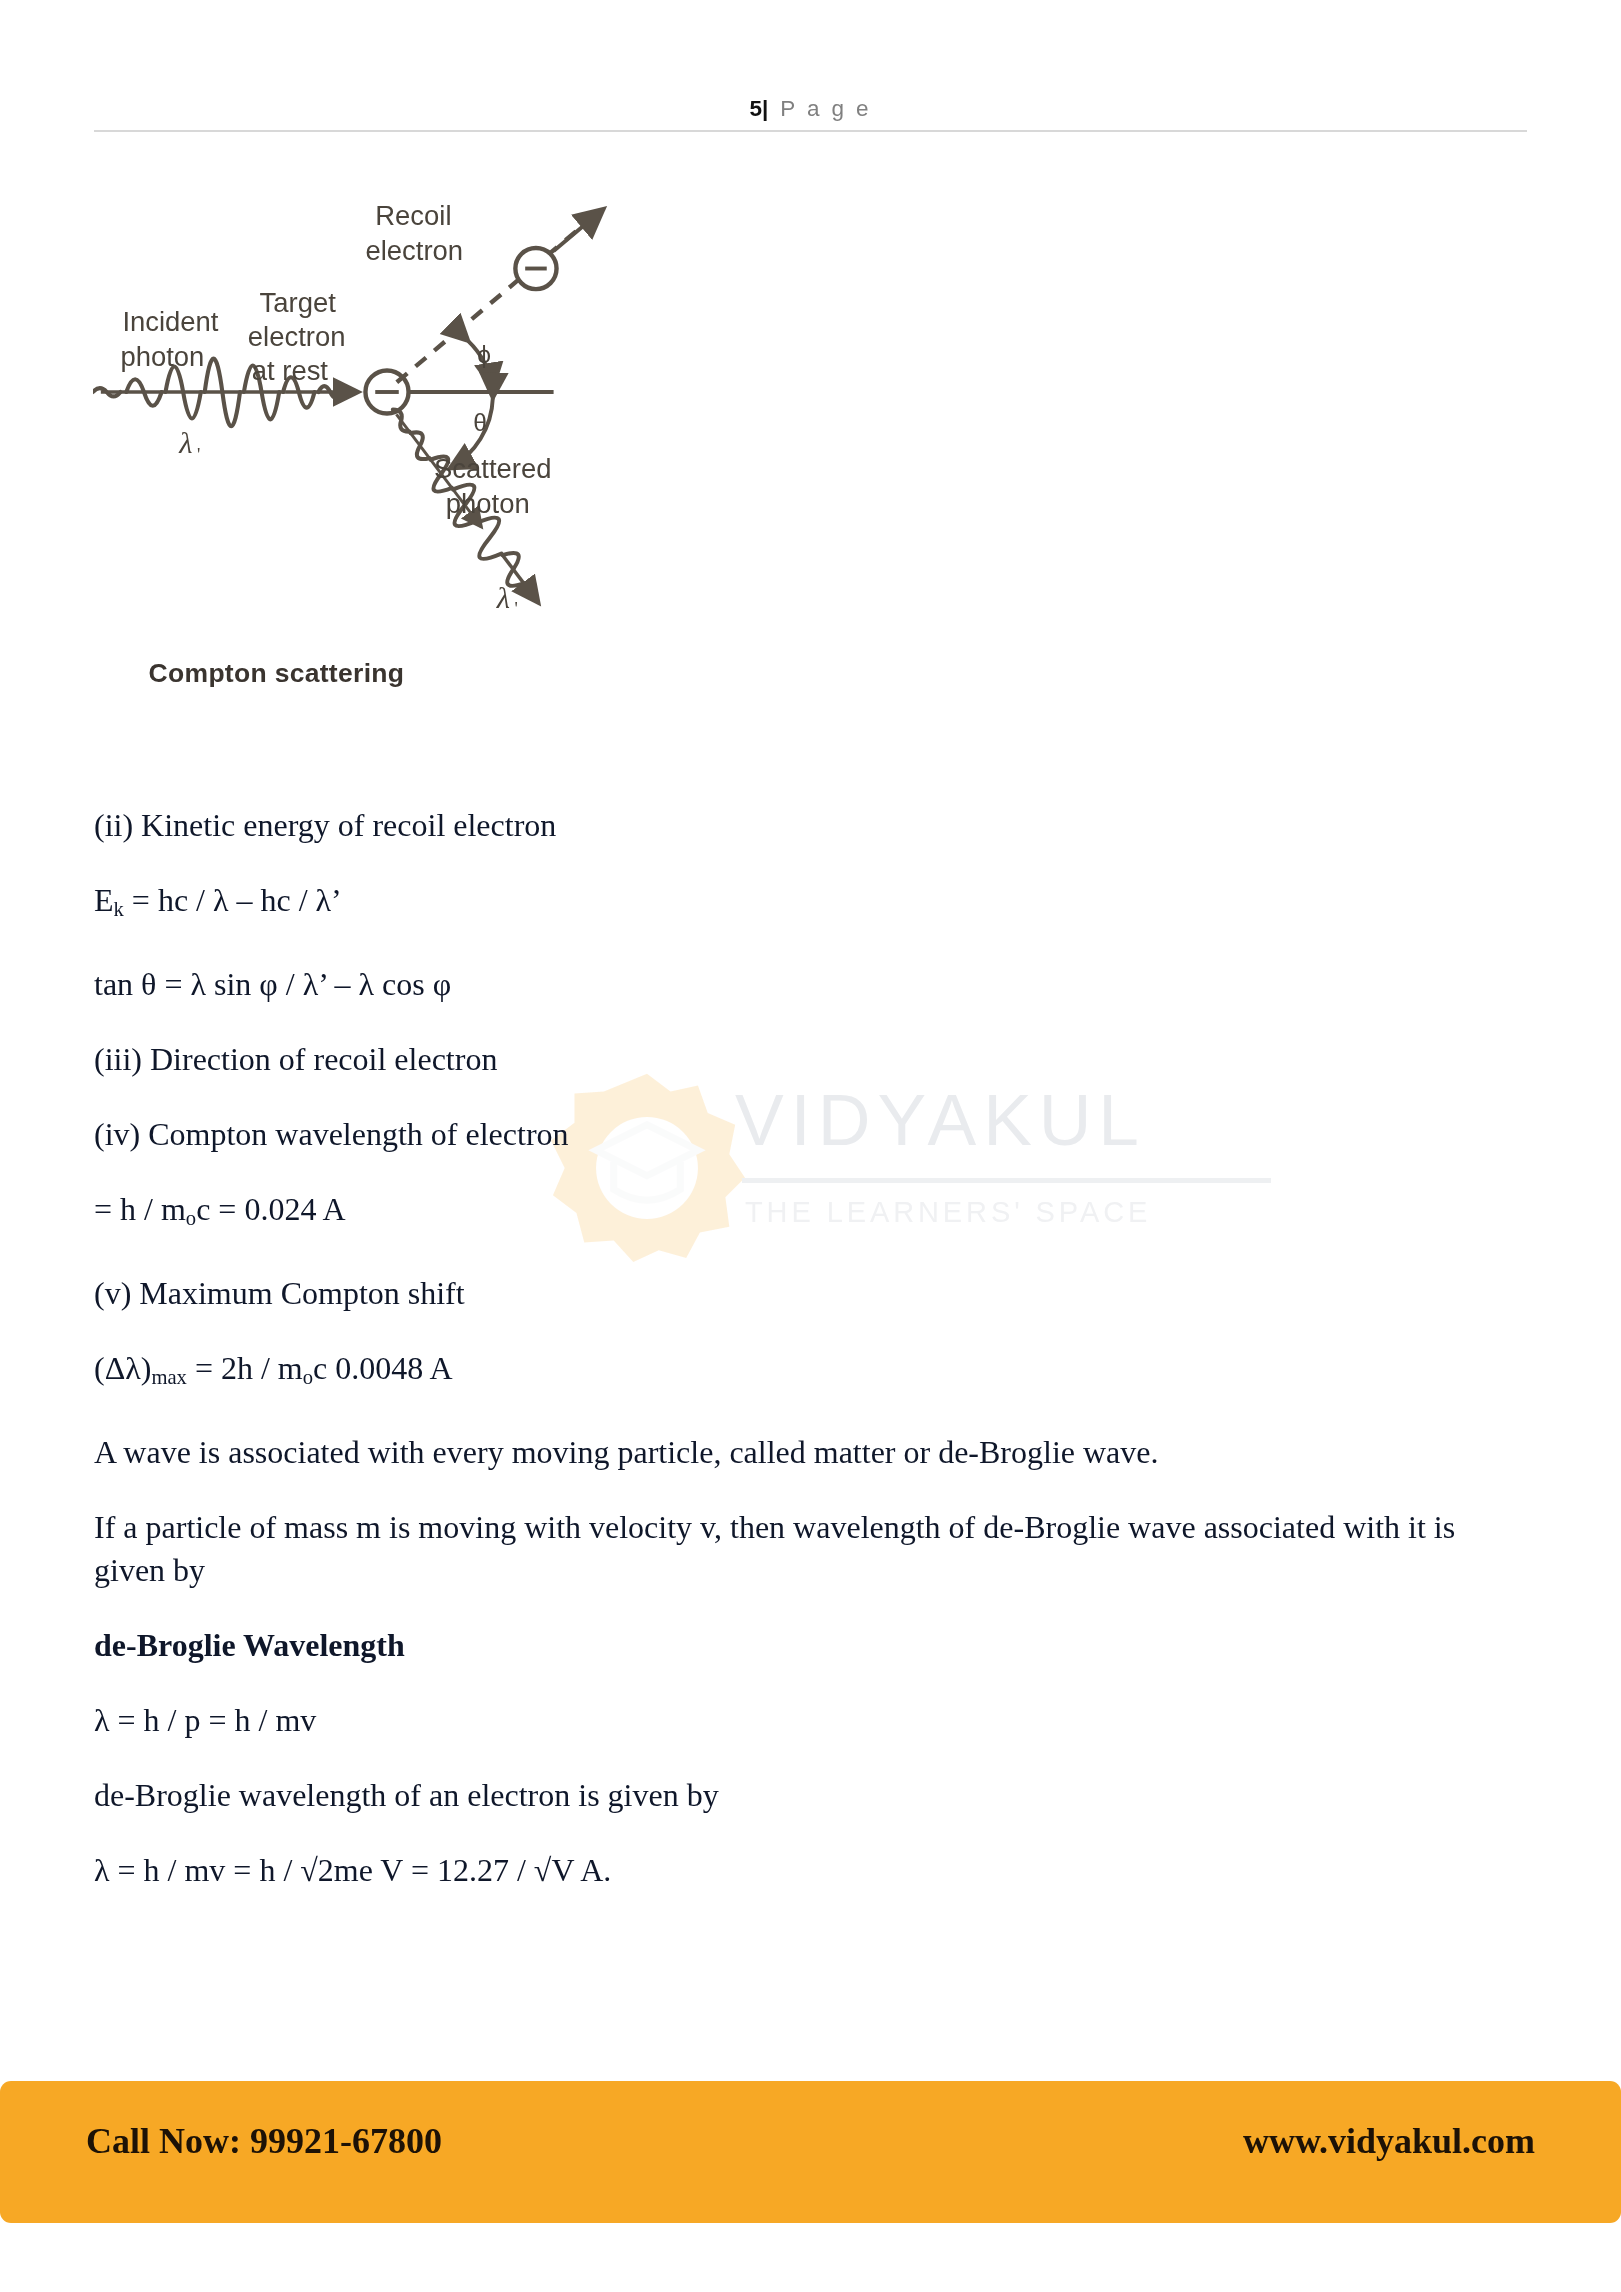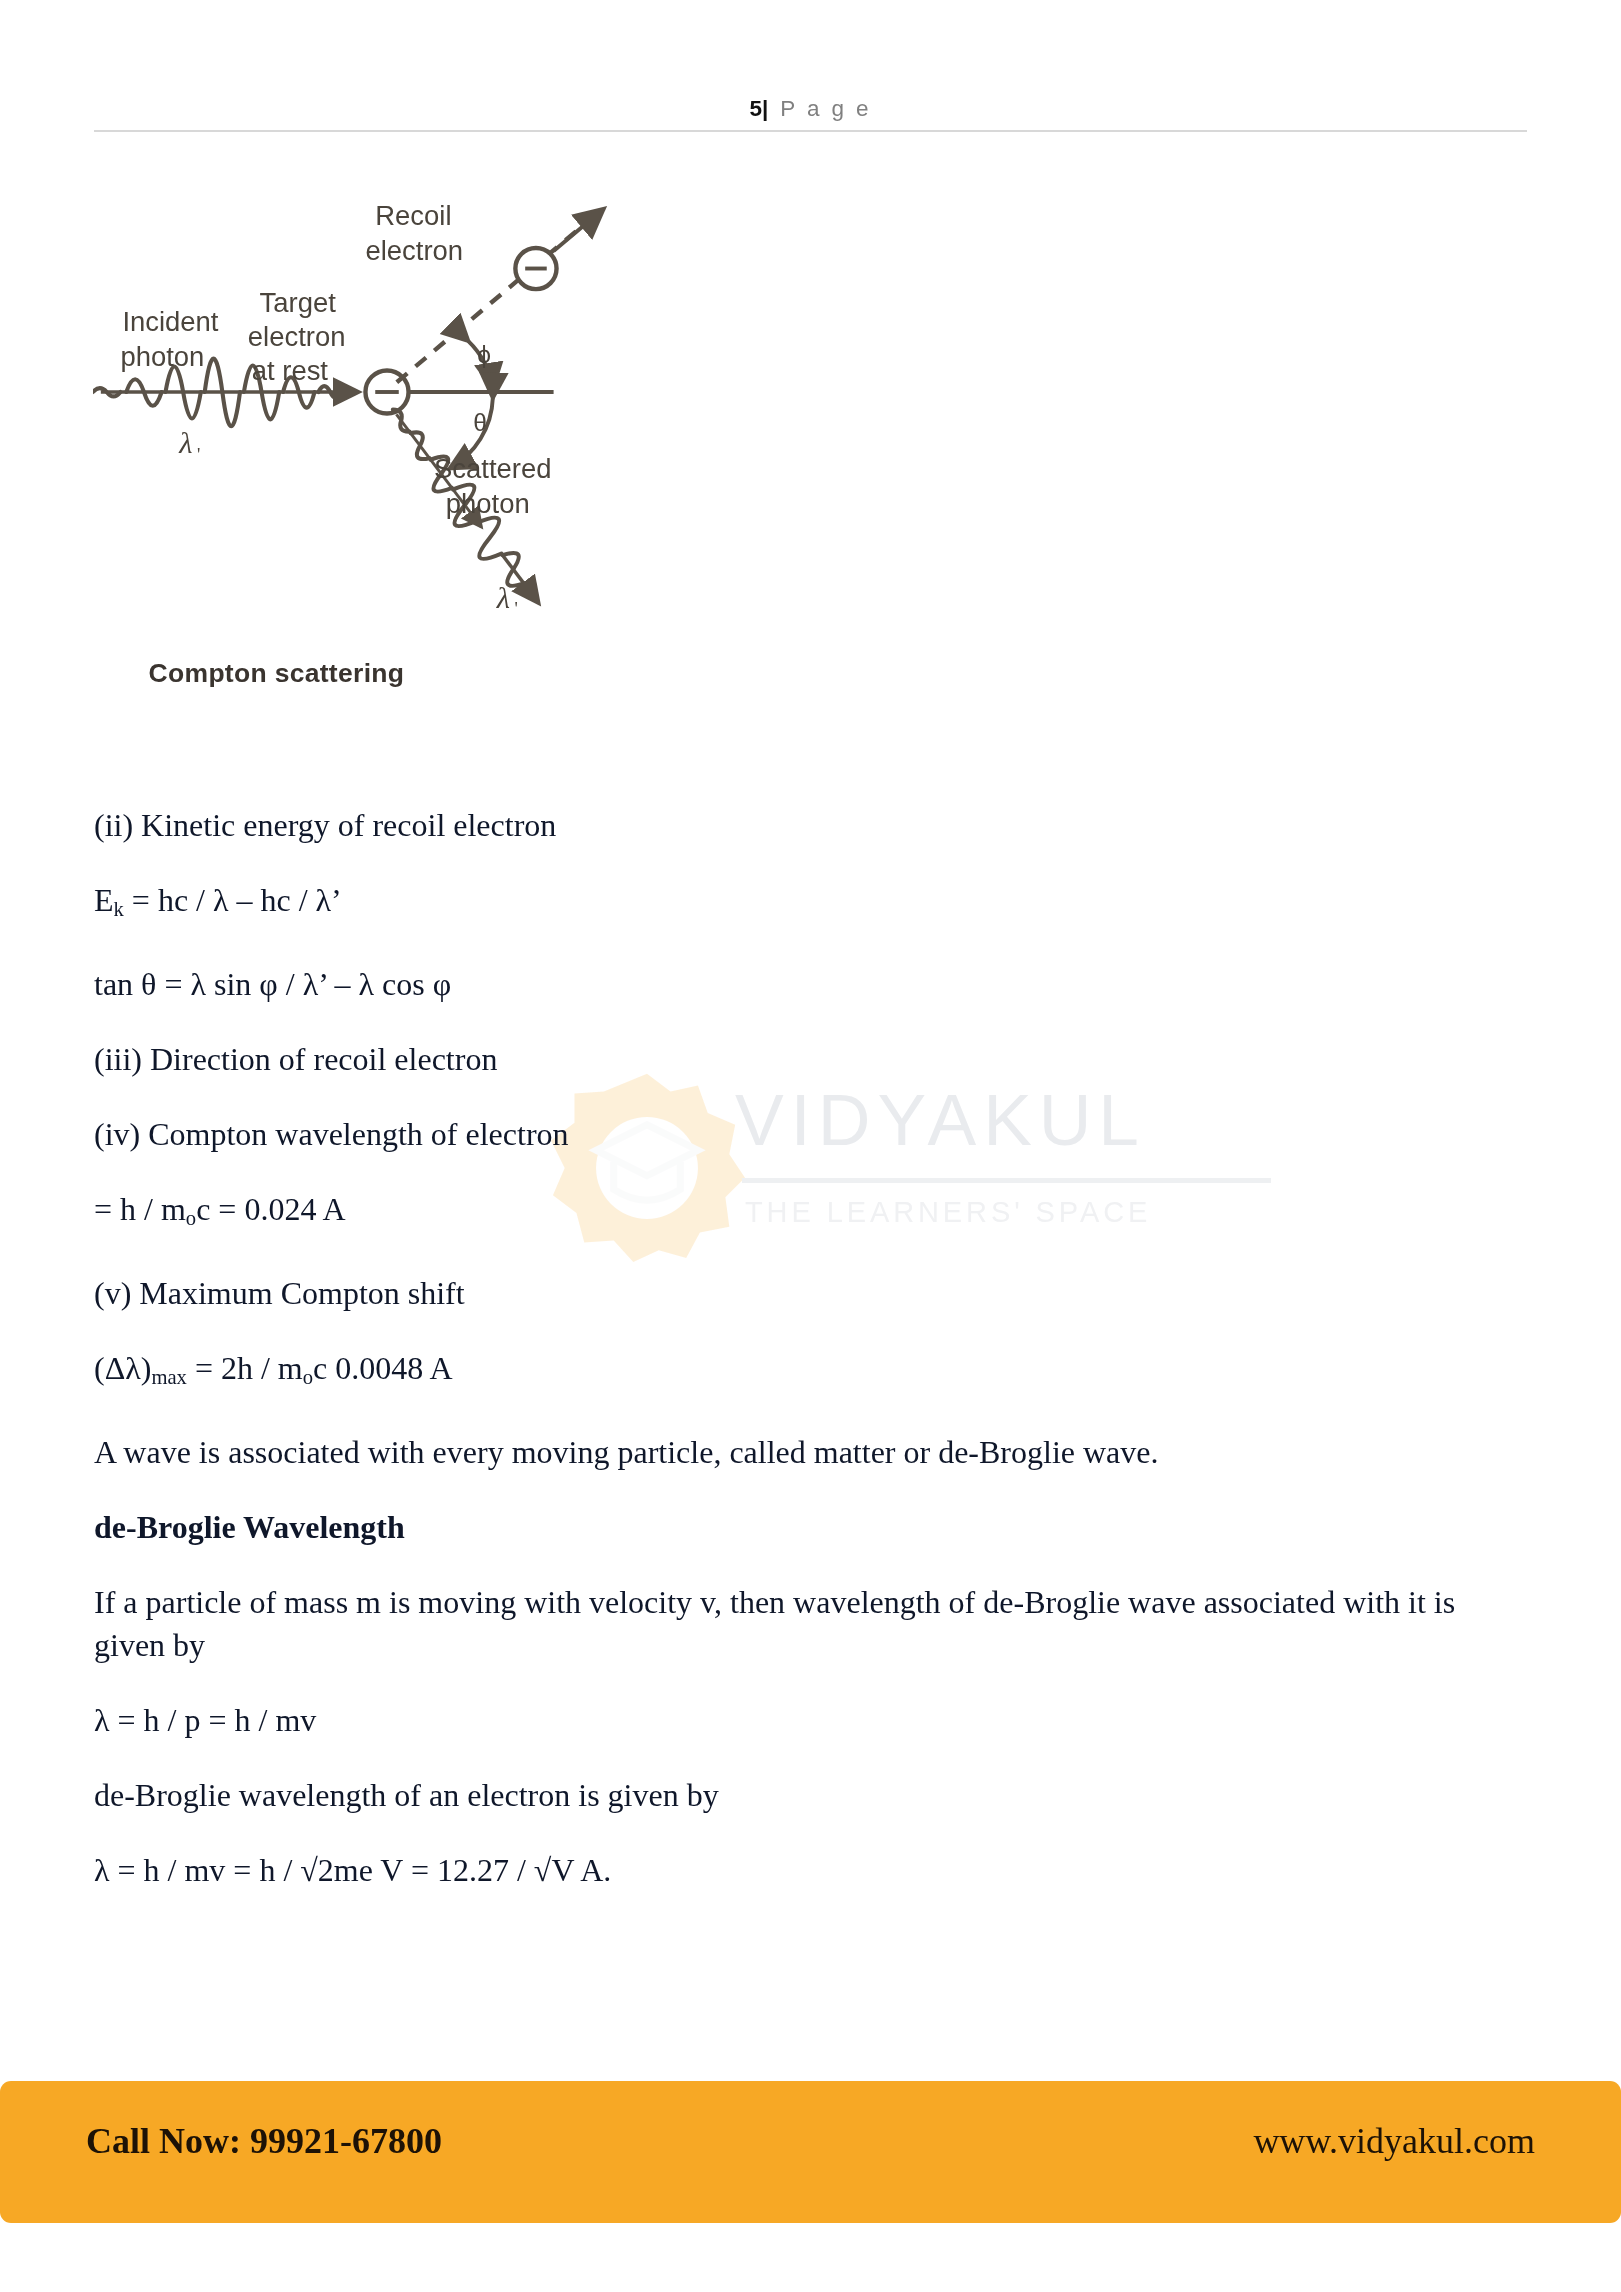--- a/index.html
+++ b/index.html
@@ -159,21 +159,21 @@
     font-family: "Liberation Serif", serif;
     font-weight: bold;
     font-size: 36px;
     color: #1d1206;
   }
   .footer-right {
     position: absolute;
     right: 86px;
     top: 39px;
     font-family: "Liberation Serif", serif;
-    font-weight: normal;
+    font-weight: bold;
     font-size: 36px;
     color: #1d1206;
   }
 </style>
 </head>
 <body>
 
 <div class="page-header">
   <div class="hdr-text"><span class="hdr-num">5</span><span class="hdr-bar">|</span> <span>P a g e</span></div>
 </div>
@@ -276,23 +276,23 @@
 
   <p class="line"><span>= h / m</span><sub>o</sub><span>c = 0.024 A</span></p>
 
   <p class="line">(v) Maximum Compton shift</p>
 
   <p class="line"><span>(Δλ)</span><sub>max</sub><span> = 2h / m</span><sub>o</sub><span>c 0.0048 A</span></p>
 
 
   <p class="line">A wave is associated with every moving particle, called matter or de-Broglie wave.</p>
 
+  <p class="line">If a particle of mass m is moving with velocity v, then wavelength of de-Broglie wave associated with it is given by</p>
+
   <p class="line bold">de-Broglie Wavelength</p>
-
-  <p class="line">If a particle of mass m is moving with velocity v, then wavelength of de-Broglie wave associated with it is given by</p>
 
   <p class="line">λ = h / p = h / mv</p>
 
   <p class="line">de-Broglie wavelength of an electron is given by</p>
 
   <p class="line">λ = h / mv = h / √2me V = 12.27 / √V A.</p>
 
 </div>
 
 <div class="footer-bar">

